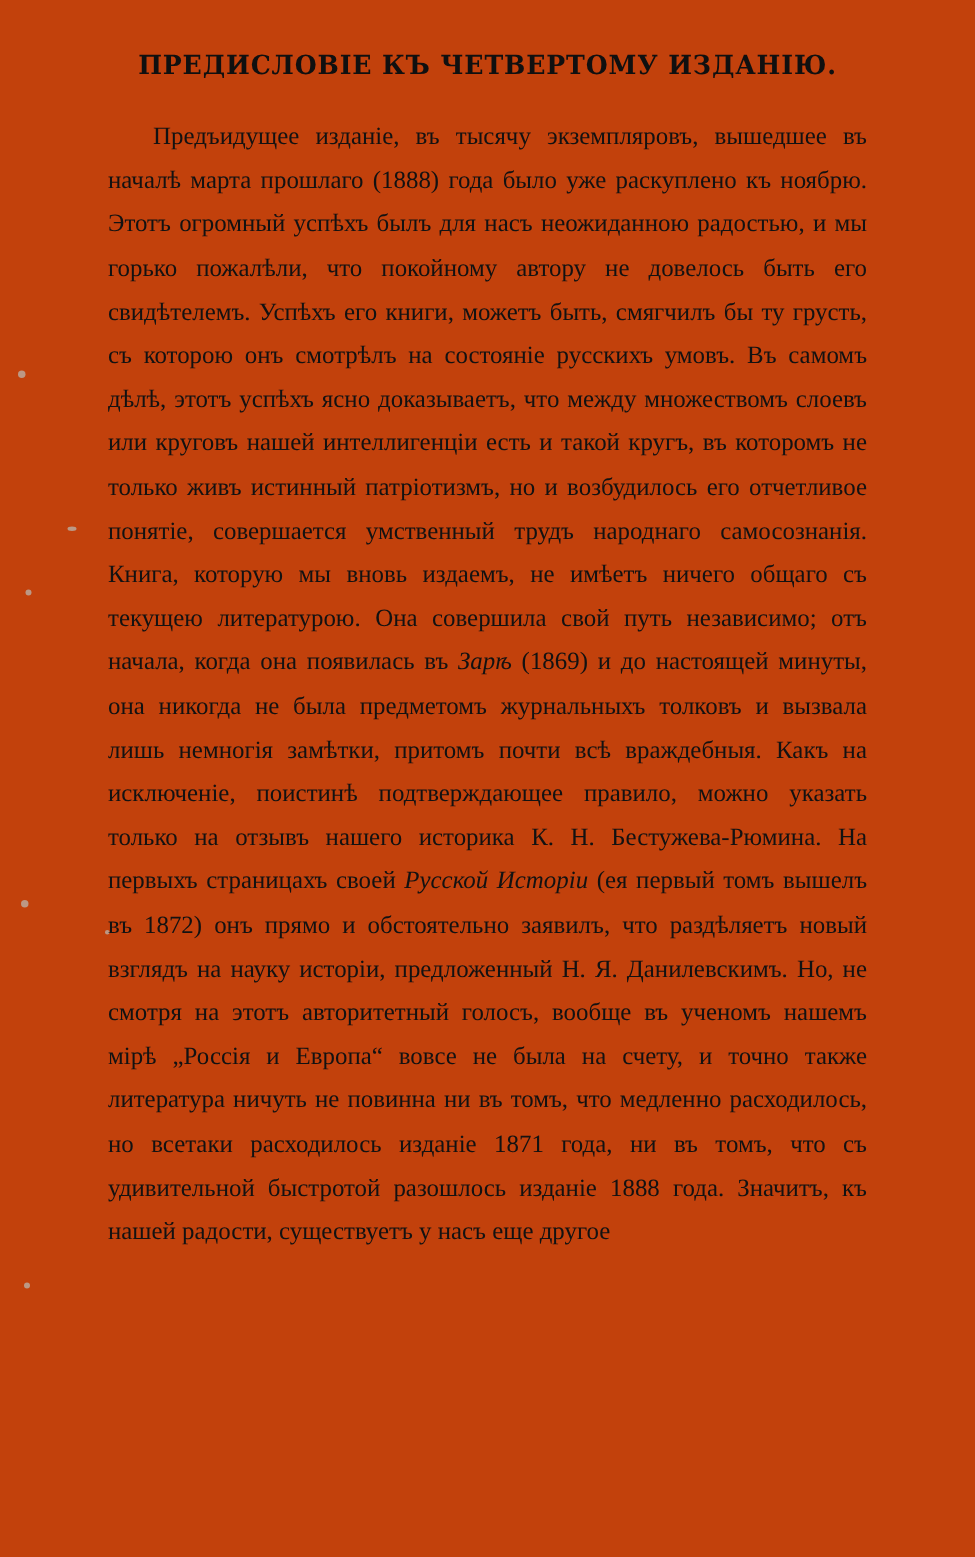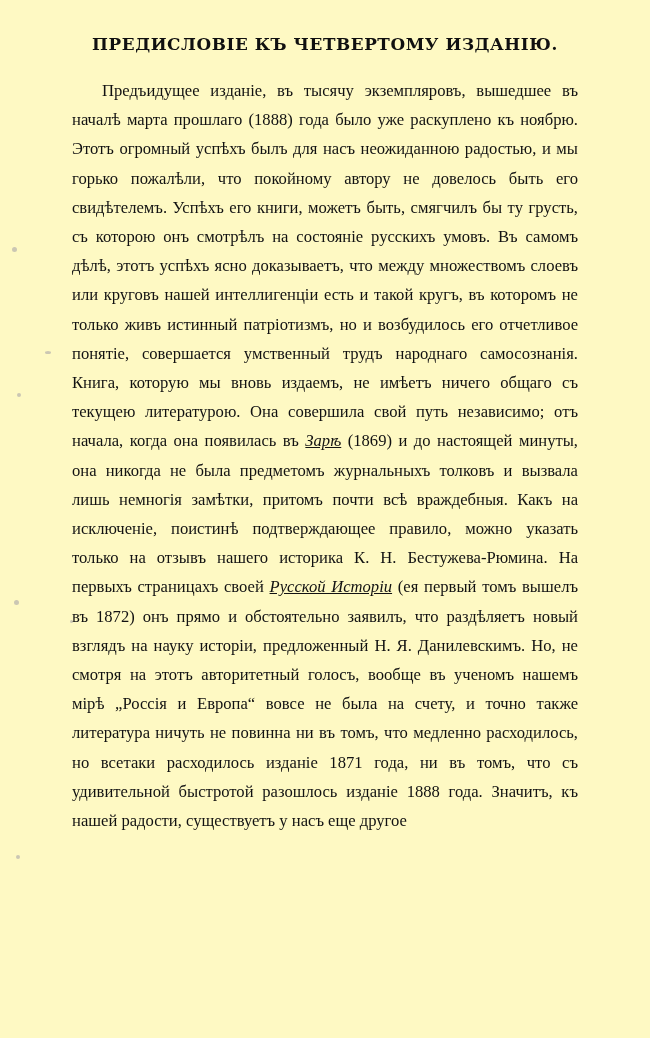--- a/index.html
+++ b/index.html
@@ -11,21 +11,21 @@
     width: 650px;
     height: 1038px;
     overflow: hidden;
     font-family: "Liberation Serif", "DejaVu Serif", serif;
     color: #0d0d0d;
   }
   .page {
     position: relative;
     width: 650px;
     height: 1038px;
-    background: #fef9c3;
+    background: #c2410c;
   }
   .page-inner {
     position: absolute;
     left: 72px;
     top: 34px;
     width: 506px;
   }
   .doc-title {
     text-align: center;
     font-family: "DejaVu Serif", "Liberation Serif", serif;
@@ -43,21 +43,20 @@
     text-justify: inter-word;
     color: #121212;
     font-family: "Liberation Serif", "DejaVu Serif", serif;
   }
   .body-text p {
     margin: 0;
     text-indent: 30px;
   }
   .italic {
     font-style: italic;
-    text-decoration: underline;
   }
   .speck {
     position: absolute;
     background: #b9b6ae;
     border-radius: 50%;
     opacity: 0.75;
   }
 </style>
 </head>
 <body>

